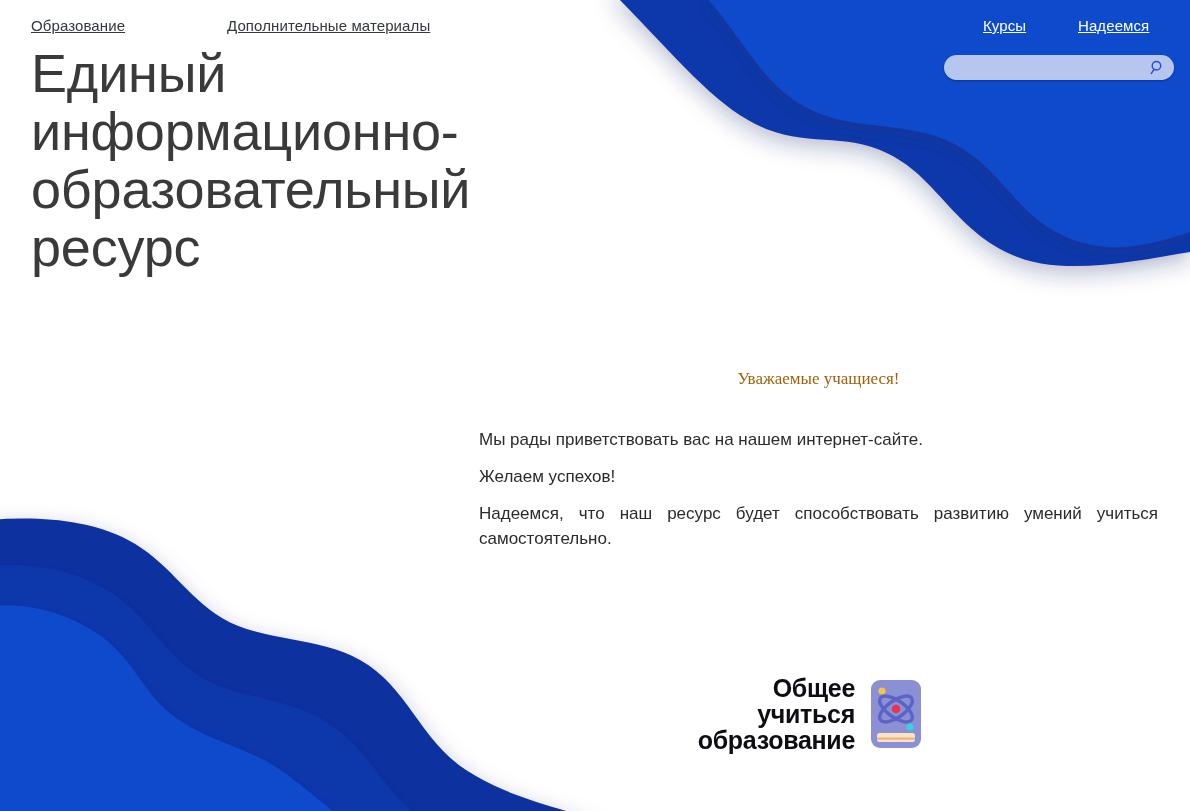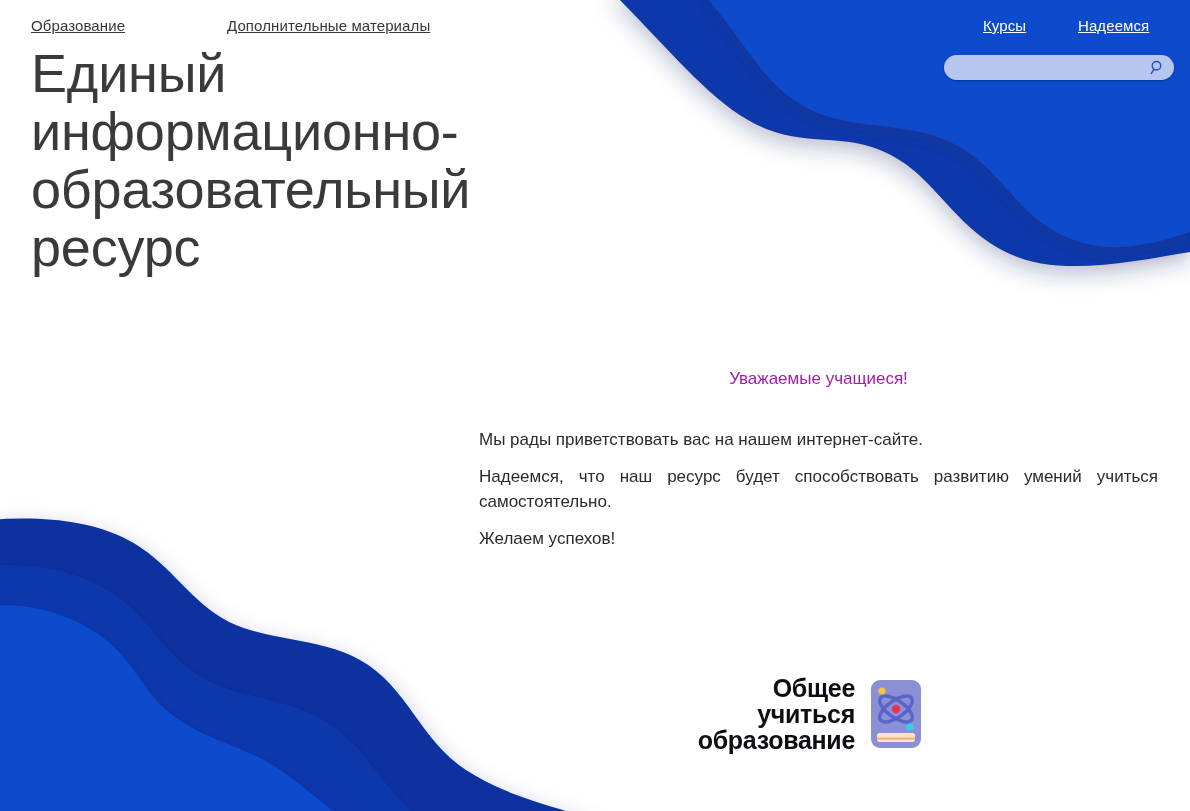--- a/index.html
+++ b/index.html
@@ -111,21 +111,22 @@
     left: 467px;
     top: 366px;
     width: 703px;
     z-index: 4;
   }
   .greeting {
     margin: 0;
     text-align: center;
     font-size: 17px;
     line-height: 25px;
-    color: #a21caf;
+    color: #a16207;
+    font-family: Liberation Serif, serif;
   }
   .body-text {
     margin: 36px 0 0 0;
     text-align: justify;
     text-justify: inter-word;
     font-size: 17px;
     line-height: 25px;
     color: #2b2b2b;
   }
   .body-text p { margin: 12px; }
@@ -209,22 +210,22 @@
     <line x1="7.2" y1="14.2" x2="3.2" y2="20.5" stroke="#2550c8" stroke-width="2" stroke-linecap="round"></line>
   </svg>
 </div>
 
 <h1 class="hero-title">Единый информационно-образовательный ресурс</h1>
 
 <main class="content">
   <p class="greeting">Уважаемые учащиеся!</p>
   <div class="body-text">
     <p>Мы рады приветствовать вас на нашем интернет-сайте.</p>
+    <p>Желаем успехов!</p>
     <p>Надеемся, что наш ресурс будет способствовать развитию умений учиться самостоятельно.</p>
-    <p>Желаем успехов!</p>
   </div>
 </main>
 
 <div class="logo">
   <div class="logo-text">
     <div>Общее</div>
     <div>учиться</div>
     <div>образование</div>
   </div>
   <svg class="logo-mark" viewBox="0 0 54 72" aria-hidden="true">

